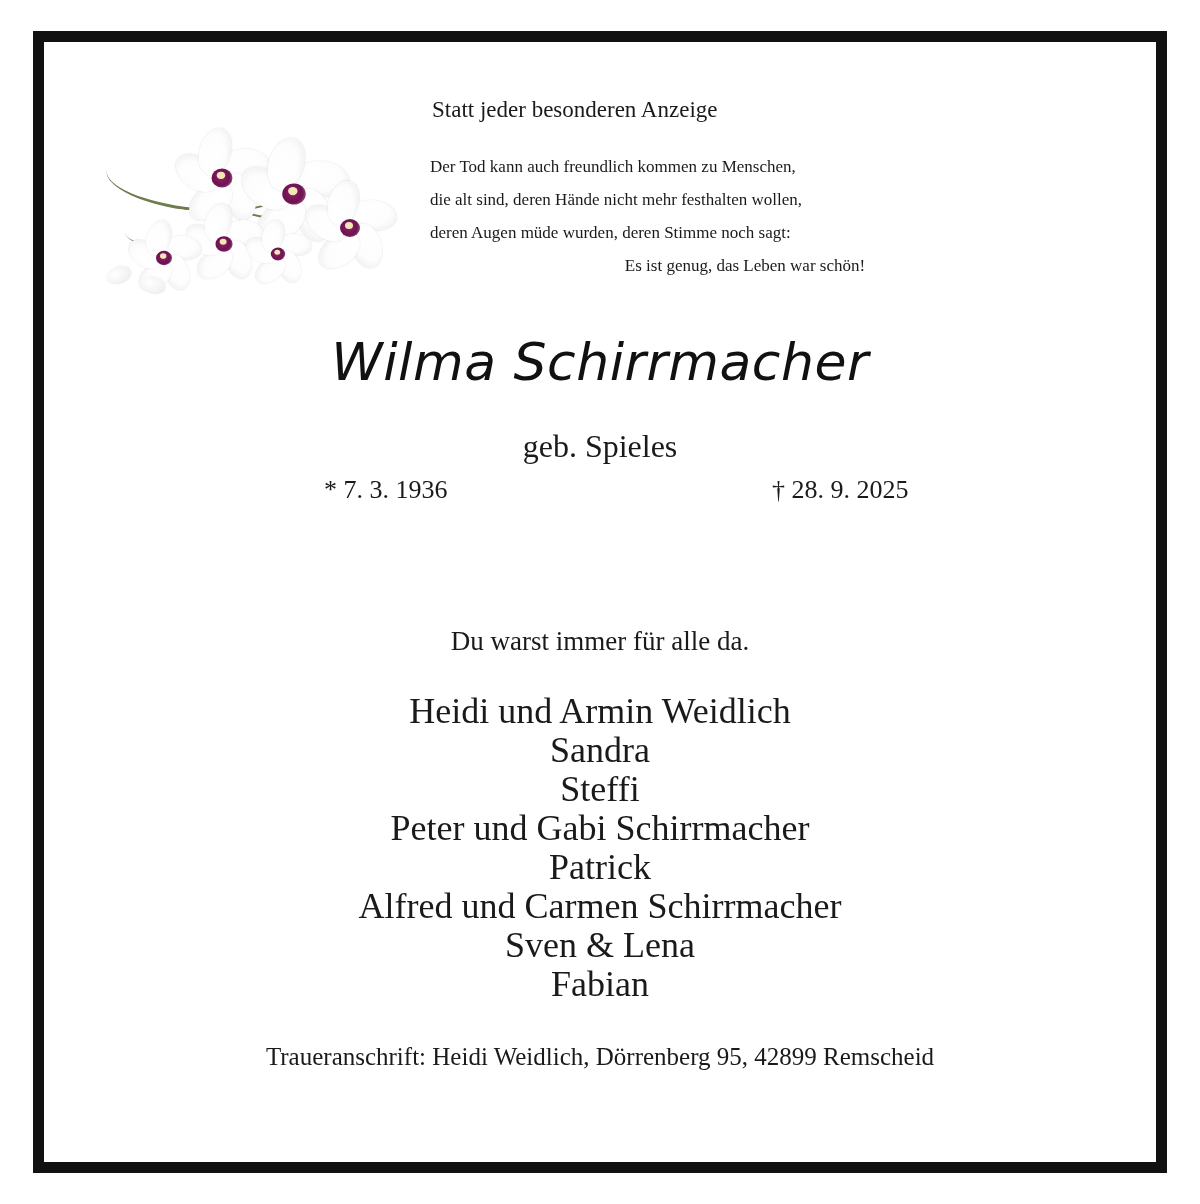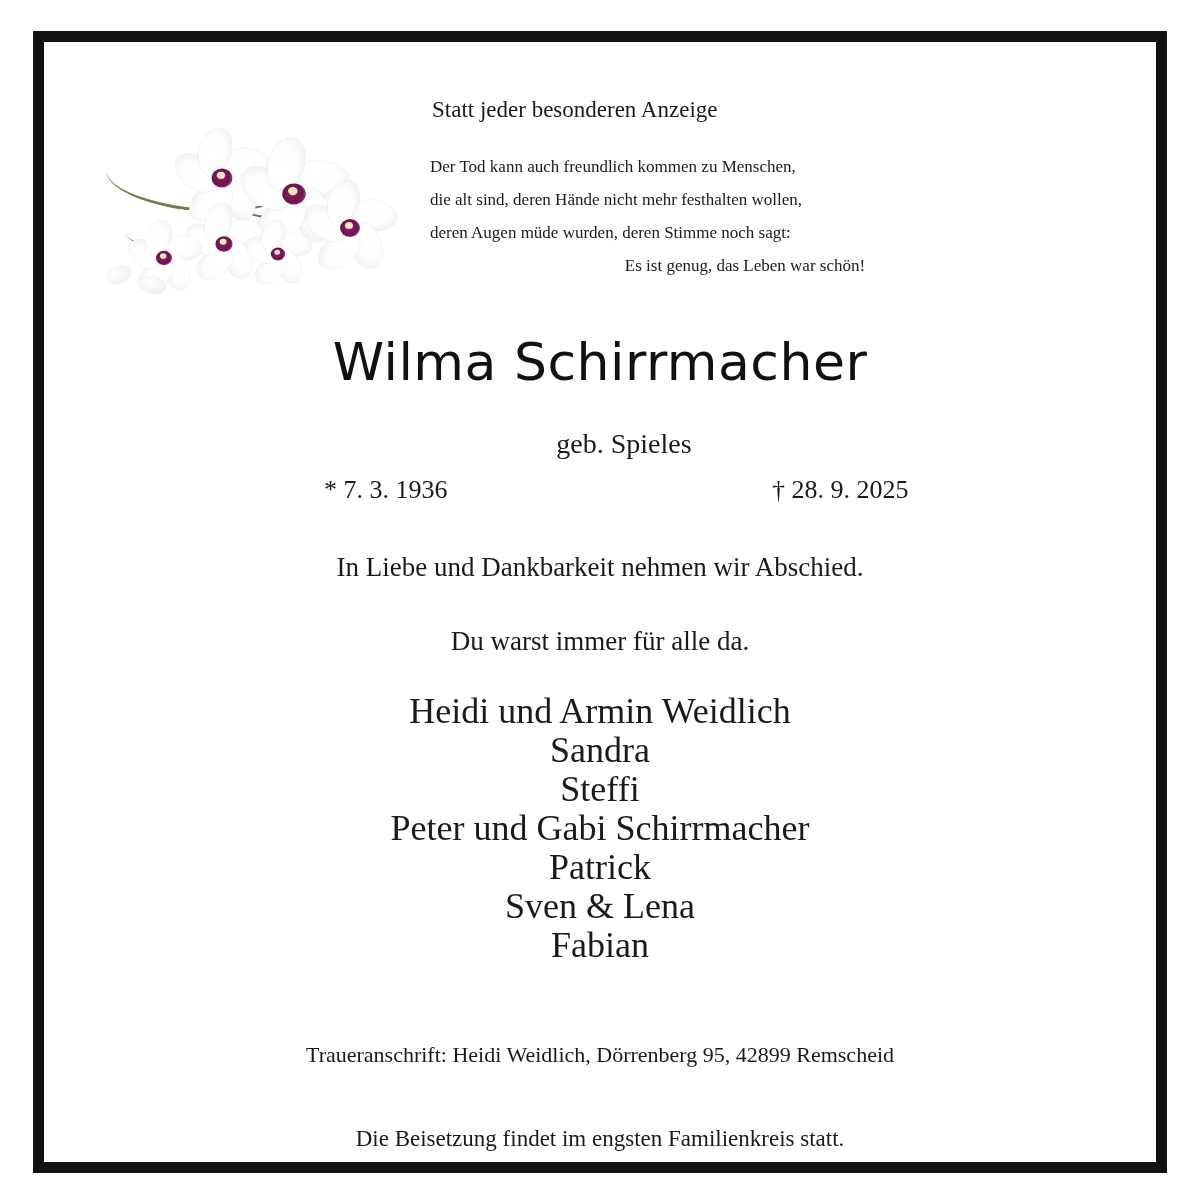--- a/index.html
+++ b/index.html
@@ -145,25 +145,25 @@
     display: block;
     text-align: center;
     width: 630px;
   }
   .name {
     top: 294px;
     font-family: "DejaVu Sans", sans-serif;
     font-size: 52px;
     letter-spacing: 0.5px;
     color: #111111;
+    font-style: italic;
   }
   .maiden {
     top: 388px;
-    font-size: 28px;
-    margin-left: 24px;
+    font-size: 32px;
   }
   .dates {
     position: absolute;
     top: 433px;
     left: 0;
     width: 100%;
     font-size: 26px;
   }
   .dates .born {
     position: absolute;
@@ -184,21 +184,21 @@
     left: 0;
     top: 650px;
     width: 100%;
     text-align: center;
     font-size: 36px;
   }
   .survivors div { line-height: 39px; }
 
   .address {
     top: 1002px;
-    font-size: 22px;
+    font-size: 25px;
   }
   .closing {
     top: 1085px;
     font-size: 23px;
   }
 </style>
 </head>
 <body>
 
 <div class="page">
@@ -272,31 +272,30 @@
       </div>
 
       <div class="txt name">Wilma Schirrmacher</div>
       <div class="txt maiden">geb. Spieles</div>
 
       <div class="dates">
         <span class="born">* 7. 3. 1936</span>
         <span class="died">† 28. 9. 2025</span>
       </div>
 
-      <div class="txt line-abschied">In Liebe und Dankbarkeit nehmen wir Abschied.</div>
       <div class="txt line-duwarst">Du warst immer für alle da.</div>
 
       <div class="survivors">
         <div>Heidi und Armin Weidlich</div>
         <div>Sandra</div>
         <div>Steffi</div>
         <div>Peter und Gabi Schirrmacher</div>
         <div>Patrick</div>
+        <div>Alfred und Carmen Schirrmacher</div>
         <div>Sven &amp; Lena</div>
         <div>Fabian</div>
       </div>
 
       <div class="txt address">Traueranschrift: Heidi Weidlich, Dörrenberg 95, 42899 Remscheid</div>
-      <div class="txt closing">Die Beisetzung findet im engsten Familienkreis statt.</div>
 
     </div>
   </div>
 </div>
 
 </body></html>

